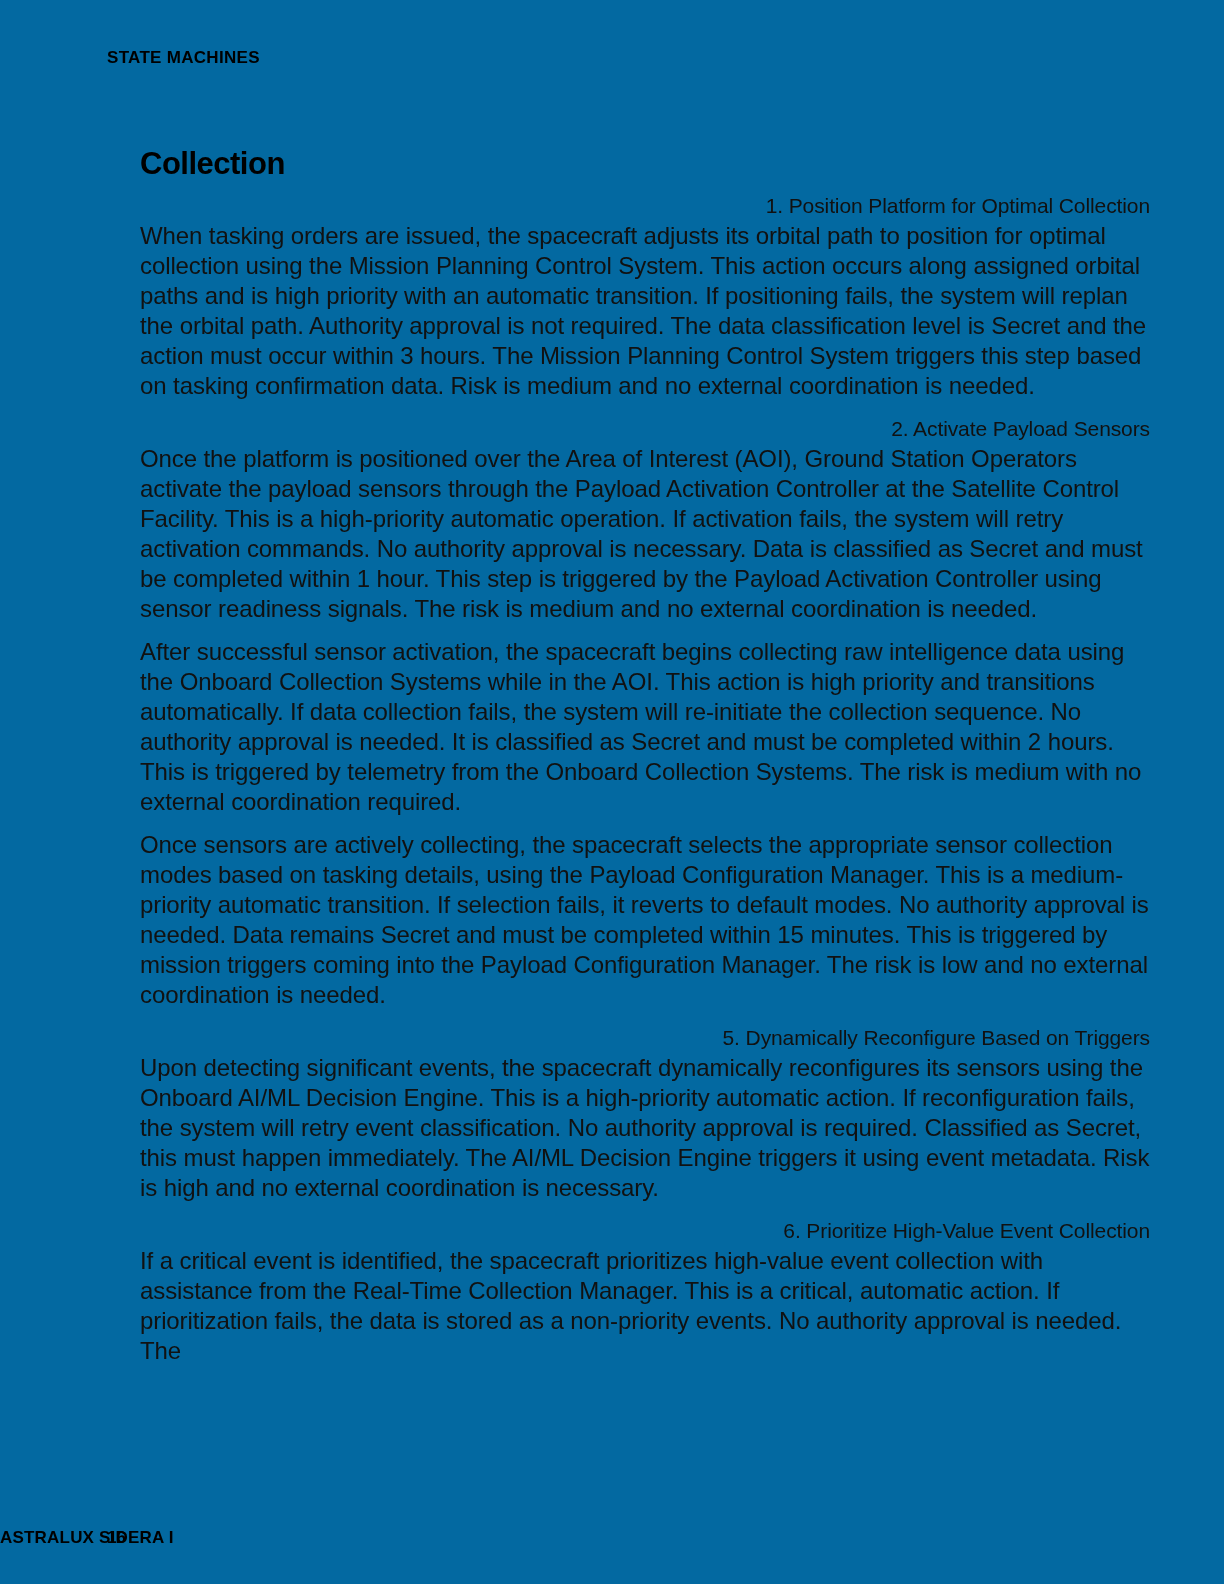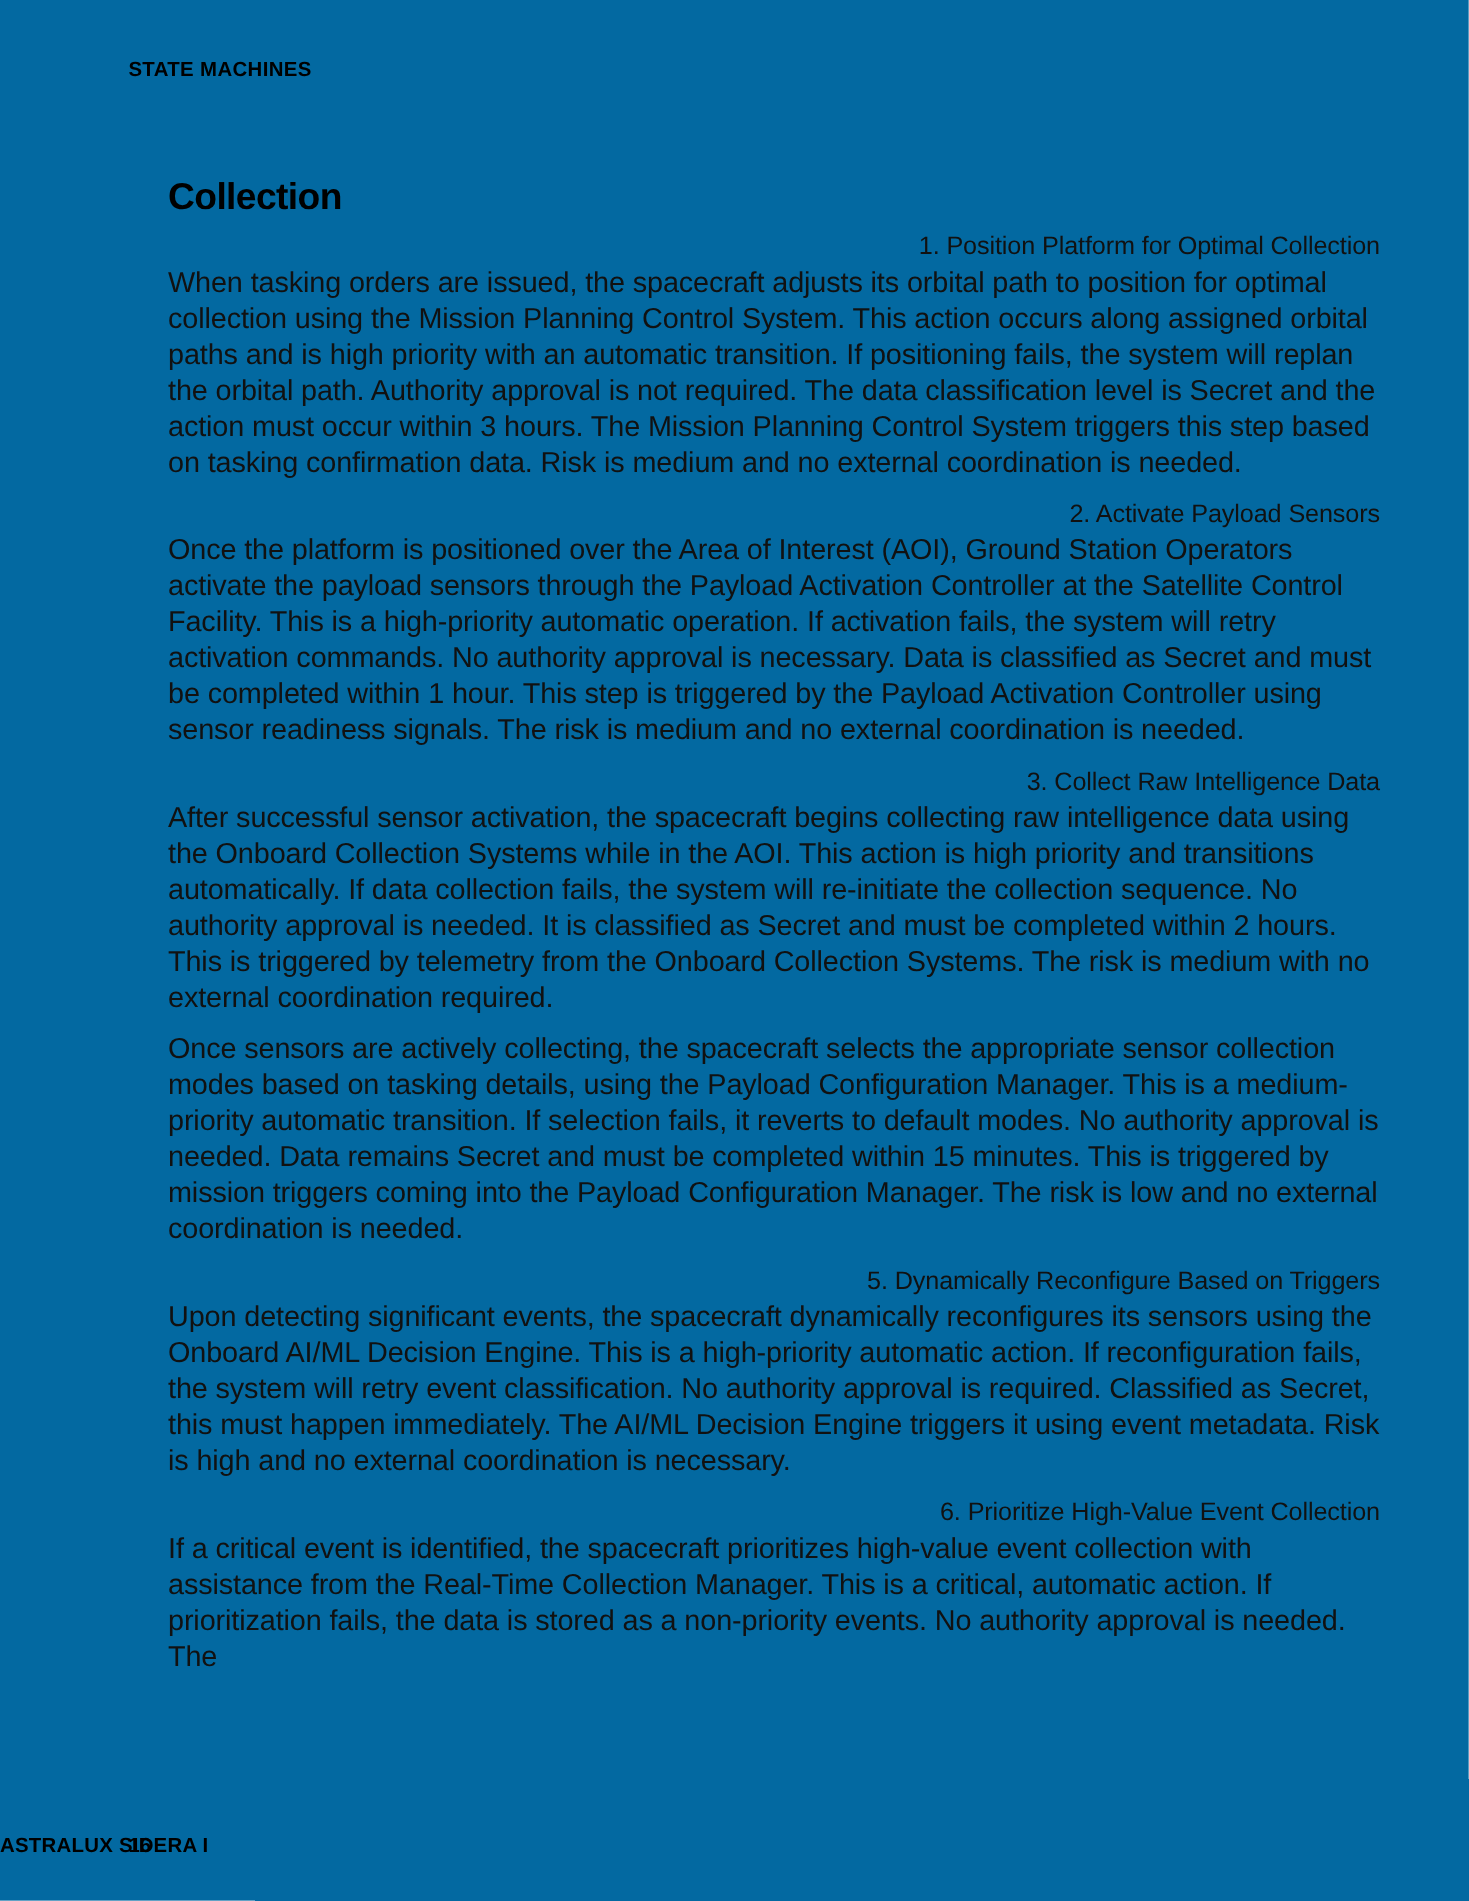--- a/index.html
+++ b/index.html
@@ -99,21 +99,20 @@
       <p class="item-title">1. Position Platform for Optimal Collection</p>
       <p class="item-body">When tasking orders are issued, the spacecraft adjusts its orbital path to position for optimal collection using the Mission Planning Control System. This action occurs along assigned orbital paths and is high priority with an automatic transition. If positioning fails, the system will replan the orbital path. Authority approval is not required. The data classification level is Secret and the action must occur within 3 hours. The Mission Planning Control System triggers this step based on tasking confirmation data. Risk is medium and no external coordination is needed.</p>
     </div>
 
     <div class="item">
       <p class="item-title">2. Activate Payload Sensors</p>
       <p class="item-body">Once the platform is positioned over the Area of Interest (AOI), Ground Station Operators activate the payload sensors through the Payload Activation Controller at the Satellite Control Facility. This is a high-priority automatic operation. If activation fails, the system will retry activation commands. No authority approval is necessary. Data is classified as Secret and must be completed within 1 hour. This step is triggered by the Payload Activation Controller using sensor readiness signals. The risk is medium and no external coordination is needed.</p>
     </div>
 
     <div class="item">
-      <p class="item-title">3. Collect Raw Intelligence Data</p>
       <p class="item-body">After successful sensor activation, the spacecraft begins collecting raw intelligence data using the Onboard Collection Systems while in the AOI. This action is high priority and transitions automatically. If data collection fails, the system will re-initiate the collection sequence. No authority approval is needed. It is classified as Secret and must be completed within 2 hours. This is triggered by telemetry from the Onboard Collection Systems. The risk is medium with no external coordination required.</p>
     </div>
 
     <div class="item">
       <p class="item-body">Once sensors are actively collecting, the spacecraft selects the appropriate sensor collection modes based on tasking details, using the Payload Configuration Manager. This is a medium-priority automatic transition. If selection fails, it reverts to default modes. No authority approval is needed. Data remains Secret and must be completed within 15 minutes. This is triggered by mission triggers coming into the Payload Configuration Manager. The risk is low and no external coordination is needed.</p>
     </div>
 
     <div class="item">
       <p class="item-title">5. Dynamically Reconfigure Based on Triggers</p>
       <p class="item-body">Upon detecting significant events, the spacecraft dynamically reconfigures its sensors using the Onboard AI/ML Decision Engine. This is a high-priority automatic action. If reconfiguration fails, the system will retry event classification. No authority approval is required. Classified as Secret, this must happen immediately. The AI/ML Decision Engine triggers it using event metadata. Risk is high and no external coordination is necessary.</p>

